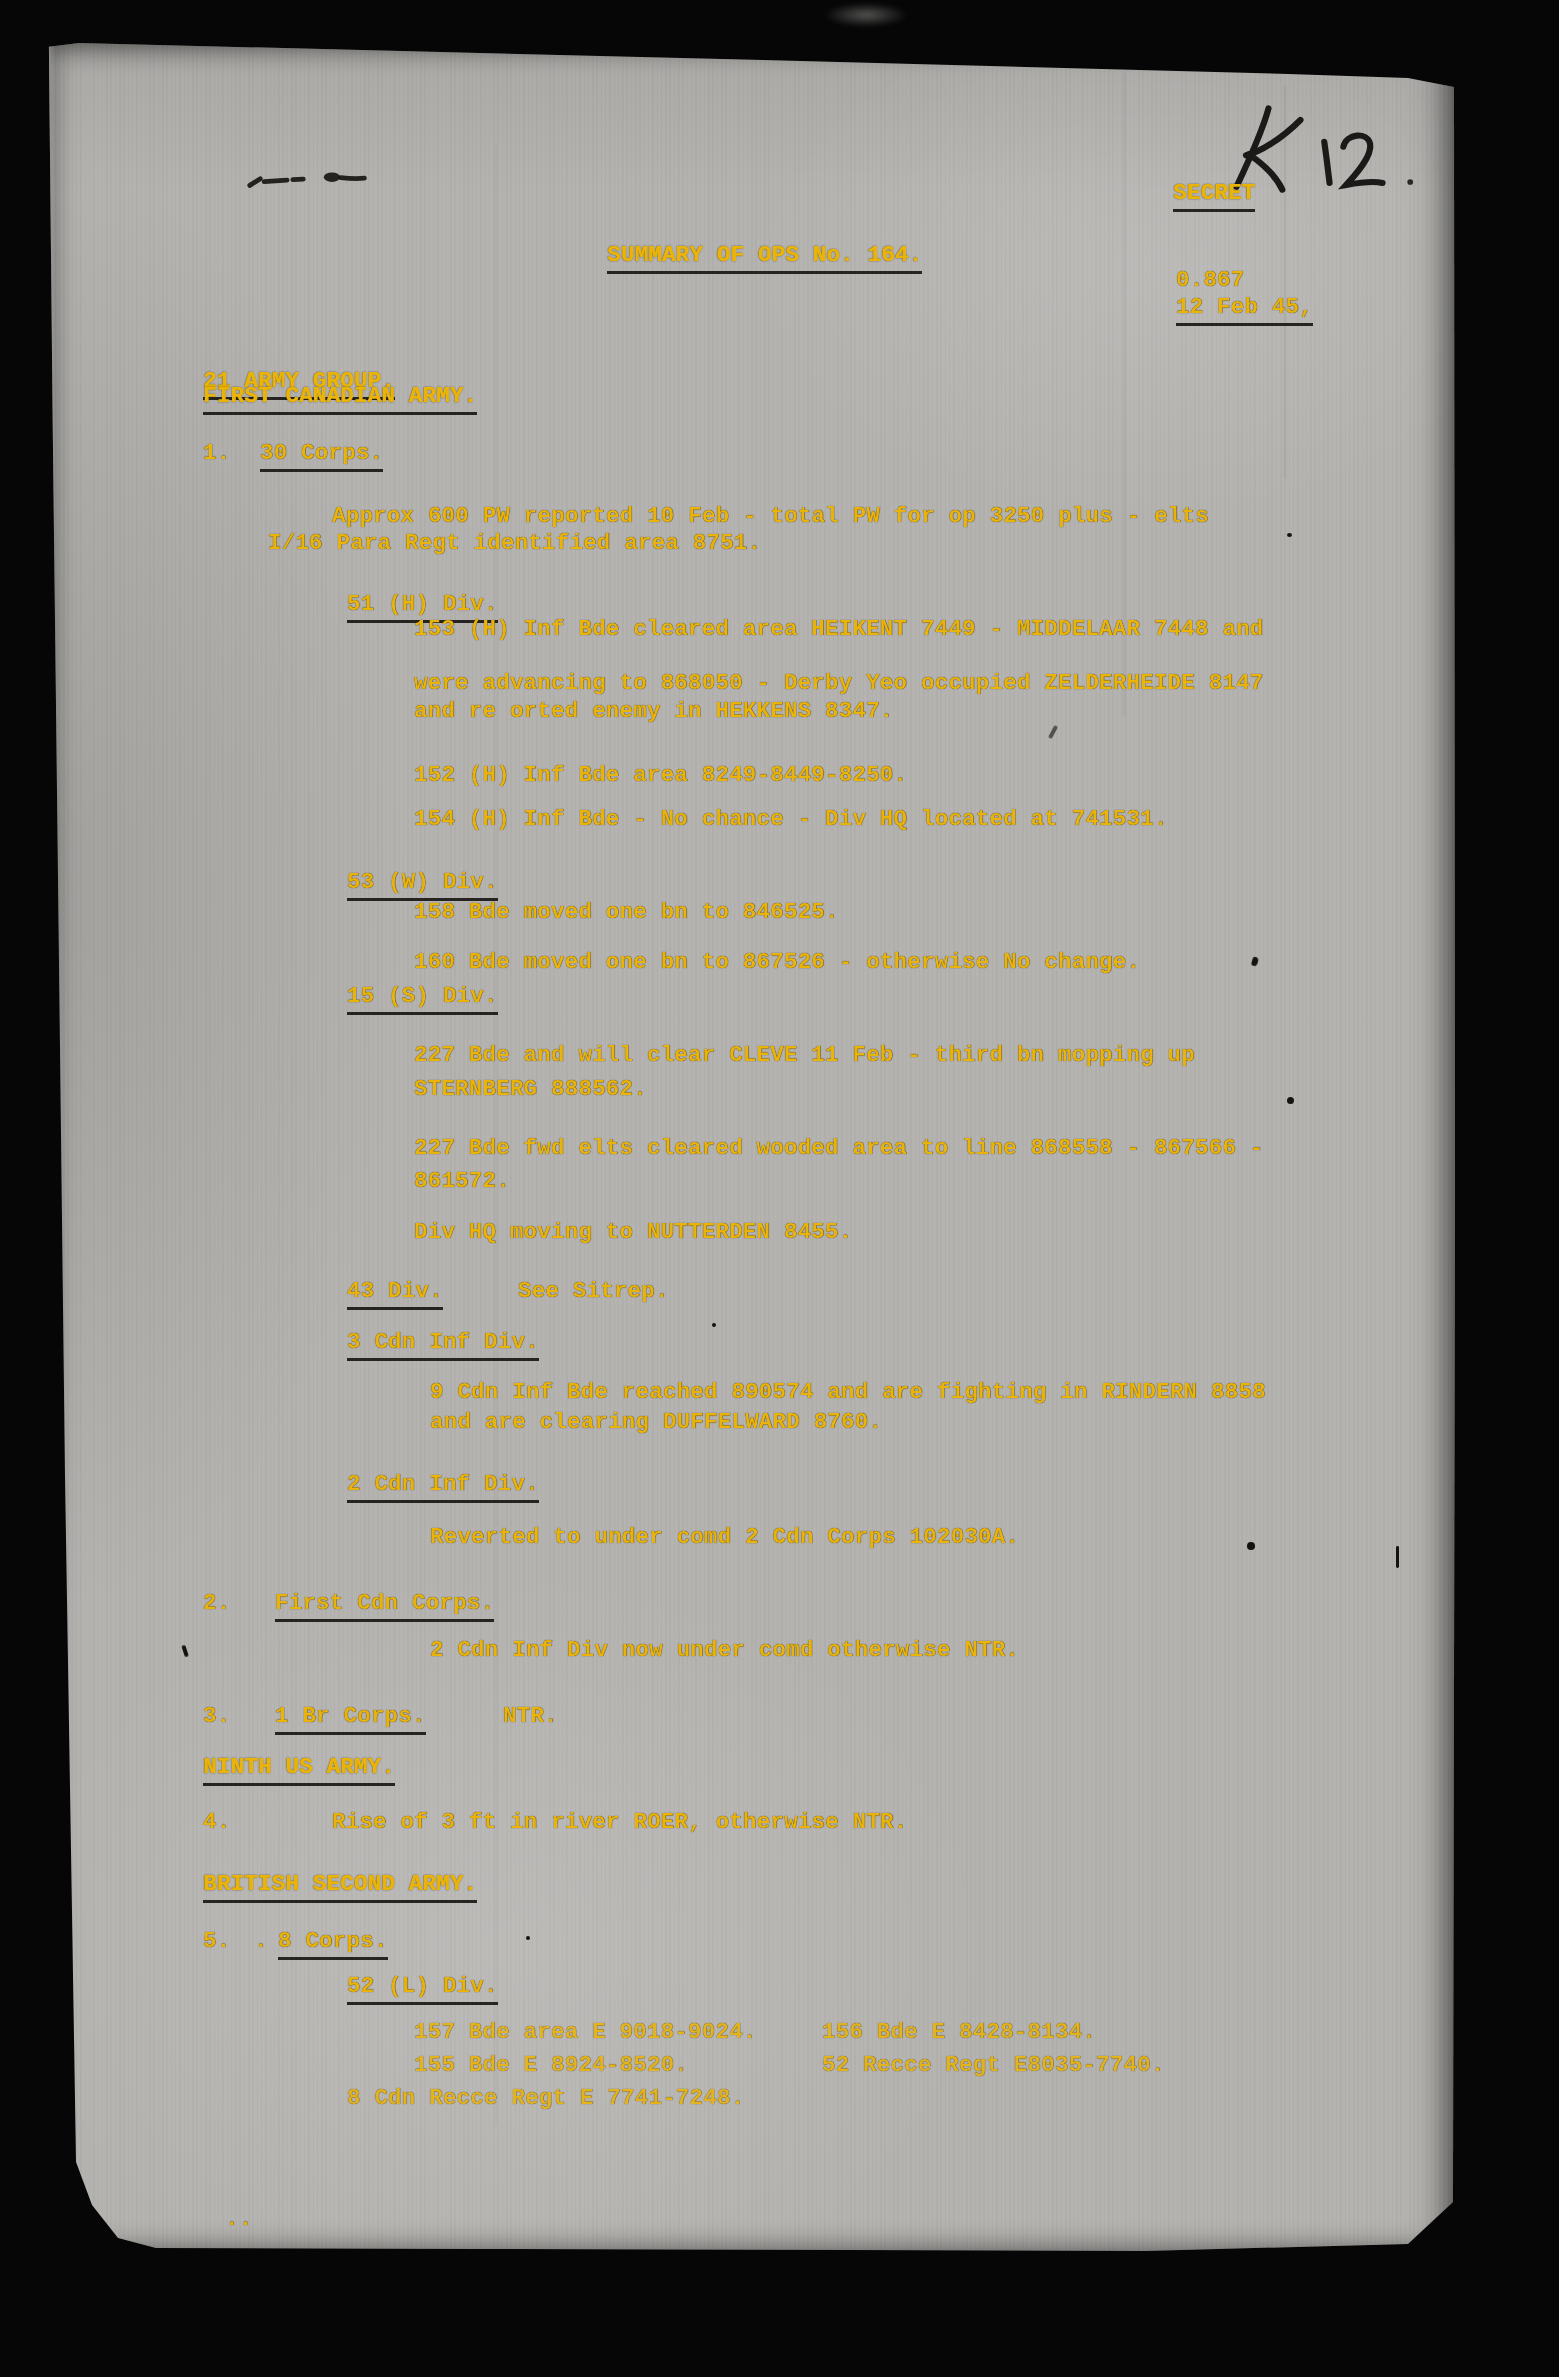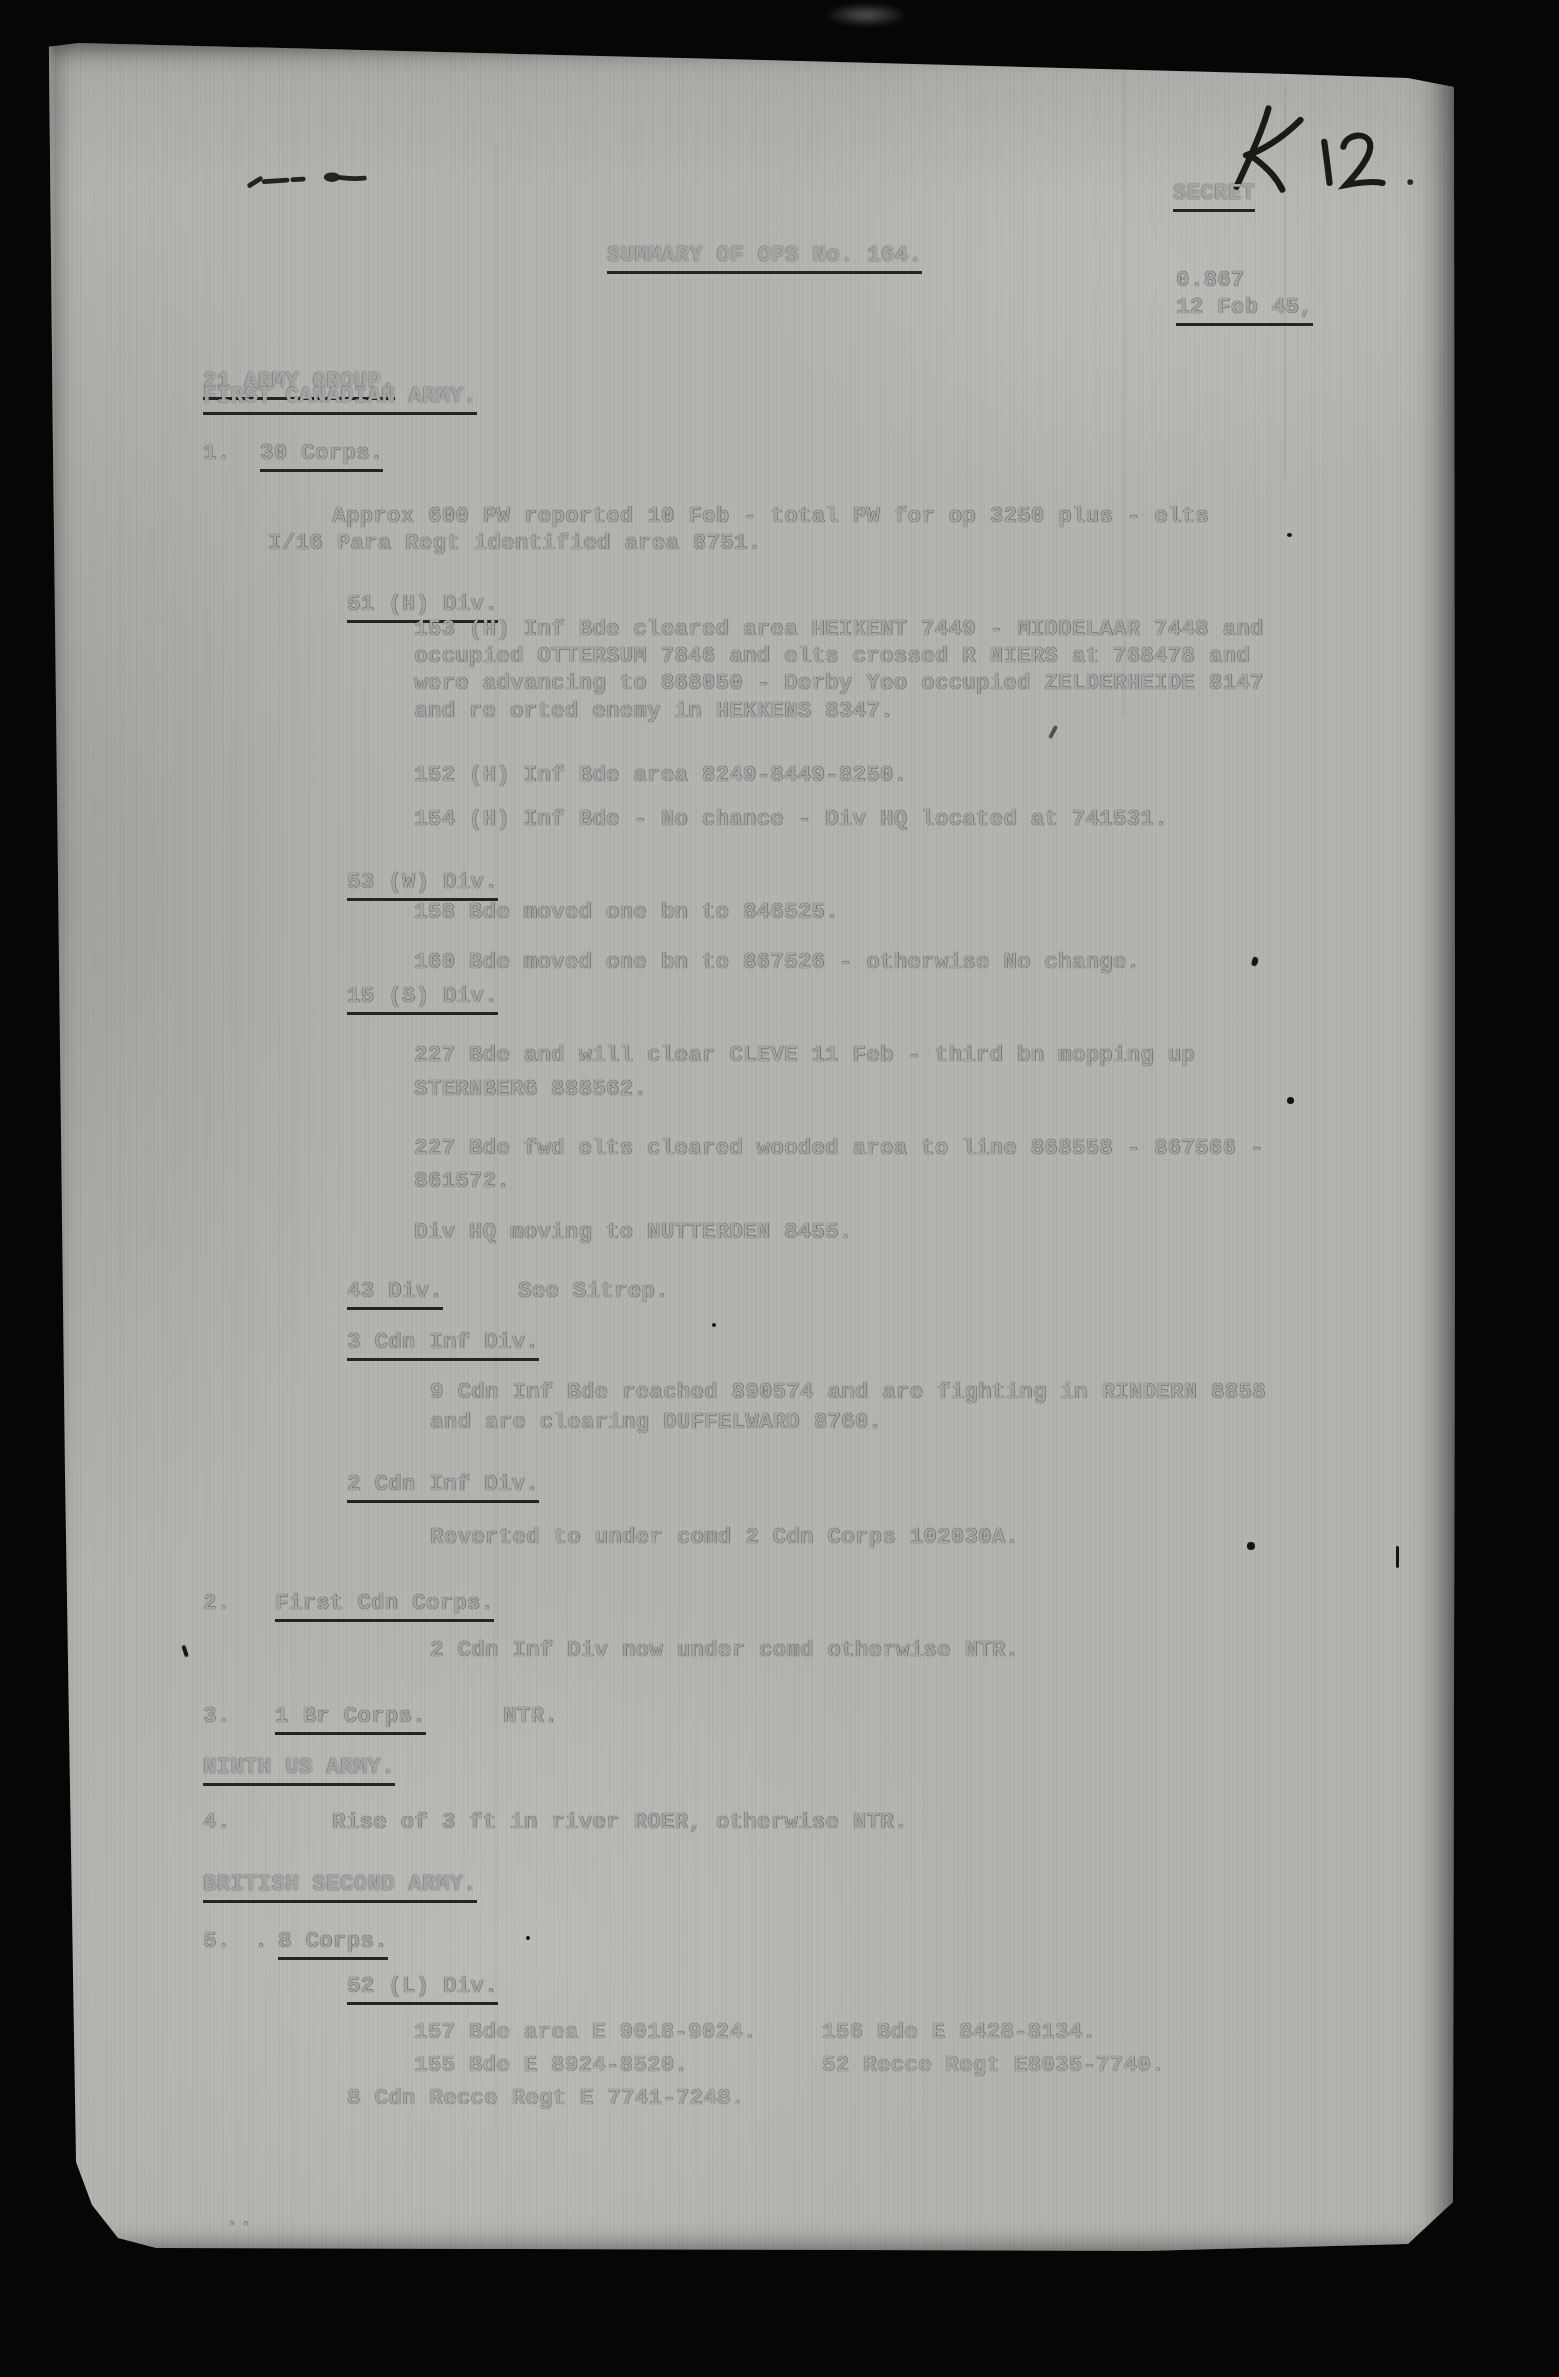--- a/index.html
+++ b/index.html
@@ -20,21 +20,21 @@
                 inset 0 9.6px 21.5px rgba(0,0,0,.16);
     clip-path: polygon(2.9px 4.8px, 33px 1px, 717px 18px, 1242px 32px, 1362px 36px, 1408px 45px,
                        1409px 1147px, 1407px 2160px, 1362px 2202px, 1099px 2209px, 430px 2207px,
                        110px 2206px, 72px 2196px, 46px 2163px, 30px 2120px, 19px 1433px, 6.7px 382px);
   }
   .page::before{content:'';position:absolute;left:1px;top:0;bottom:0;width:8.6px;
     background:linear-gradient(90deg,rgba(255,255,255,.30),rgba(255,255,255,0));filter:blur(1px);}
   .crease{position:absolute;width:1.9px;background:rgba(0,0,0,.06);filter:blur(1px);}
   
   .t{position:absolute;white-space:pre;font:700 22.5px/1.15 "Liberation Mono","DejaVu Sans Mono",monospace;
-     color:#a3a3a3;letter-spacing:0.2px;
+     color:#eab308;letter-spacing:0.2px;
      text-shadow:0 0 1px rgba(30,28,24,.85),0.3px 0.2px 0 rgba(30,28,24,.45);
      filter:blur(0.2px);}
   .u{border-bottom:3.3px solid rgba(26,24,21,.92);padding-bottom:2.4px;}
   .hv{text-shadow:0.6px 0 0 currentColor,0 0 1.4px rgba(28,26,22,.9);}
   .fz{opacity:.88;filter:blur(0.4px);}
   
   .mark{position:absolute;}
   .speck{position:absolute;background:#141311;border-radius:50%;filter:blur(0.5px);}
   .smudge{position:absolute;border-radius:50%;filter:blur(2.4px);}
 </style>
@@ -80,21 +80,20 @@
   <span class="t u hv" style="left:203px;top:330px;margin-top:39px;">21 ARMY GROUP.</span>
   <span class="t u hv" style="left:203px;top:384px;">FIRST CANADIAN ARMY.</span>
 
   <span class="t" style="left:203px;top:441px;">1.</span>
   <span class="t u" style="left:260px;top:441px;">30 Corps.</span>
   <span class="t" style="left:332px;top:504px;">Approx 600 PW reported 10 Feb - total PW for op 3250 plus - elts</span>
   <span class="t" style="left:268px;top:531px;">I/16 Para Regt identified area 8751.</span>
 
   <span class="t u" style="left:347px;top:592px;">51 (H) Div.</span>
   <span class="t" style="left:414px;top:617px;">153 (H) Inf Bde cleared area HEIKENT 7449 - MIDDELAAR 7448 and</span>
-  <span class="t" style="left:414px;top:644px;">occupied OTTERSUM 7846 and elts crossed R NIERS at 768478 and</span>
   <span class="t" style="left:414px;top:671px;">were advancing to 868050 - Derby Yeo occupied ZELDERHEIDE 8147</span>
   <span class="t" style="left:414px;top:699px;">and re orted enemy in HEKKENS 8347.</span>
   <span class="t" style="left:414px;top:763px;">152 (H) Inf Bde area 8249-8449-8250.</span>
   <span class="t" style="left:414px;top:807px;">154 (H) Inf Bde - No chance - Div HQ located at 741531.</span>
 
   <span class="t u" style="left:347px;top:870px;">53 (W) Div.</span>
   <span class="t" style="left:414px;top:900px;">158 Bde moved one bn to 846525.</span>
   <span class="t" style="left:414px;top:950px;">160 Bde moved one bn to 867526 - otherwise No change.</span>
 
   <span class="t u" style="left:347px;top:984px;">15 (S) Div.</span>

